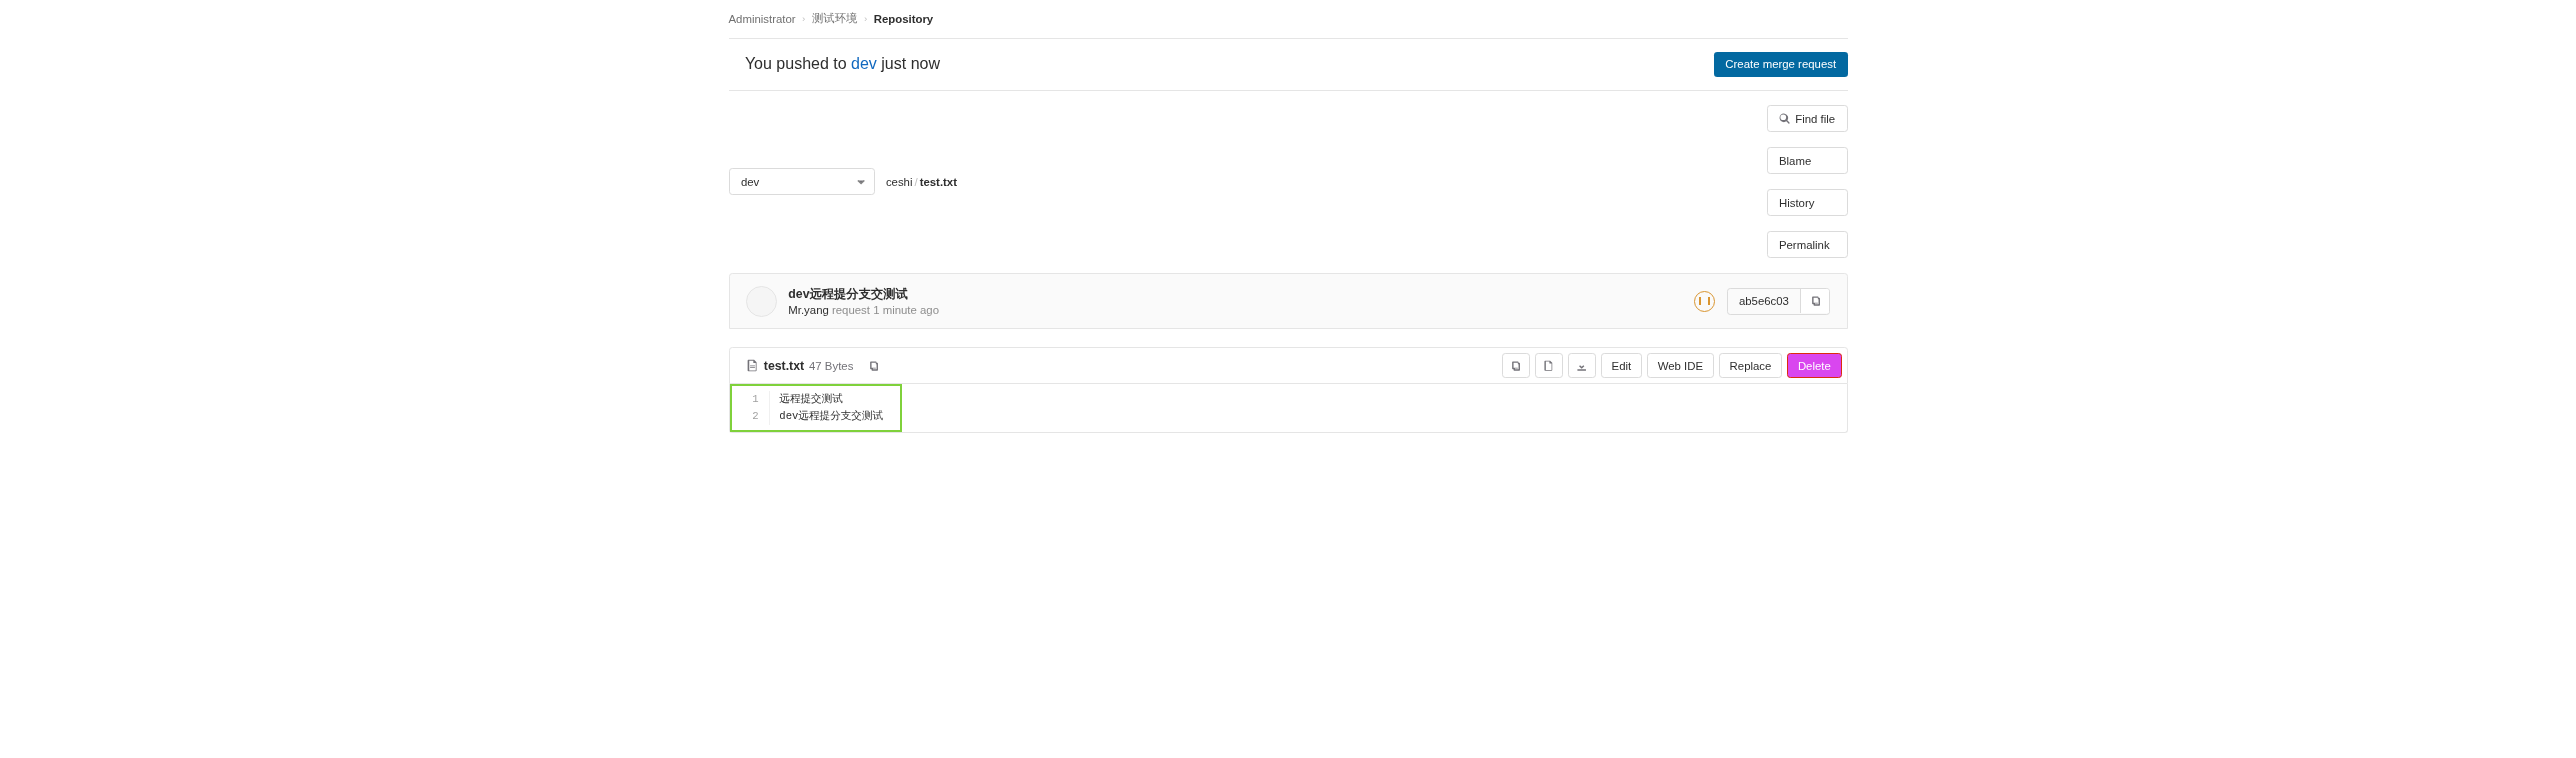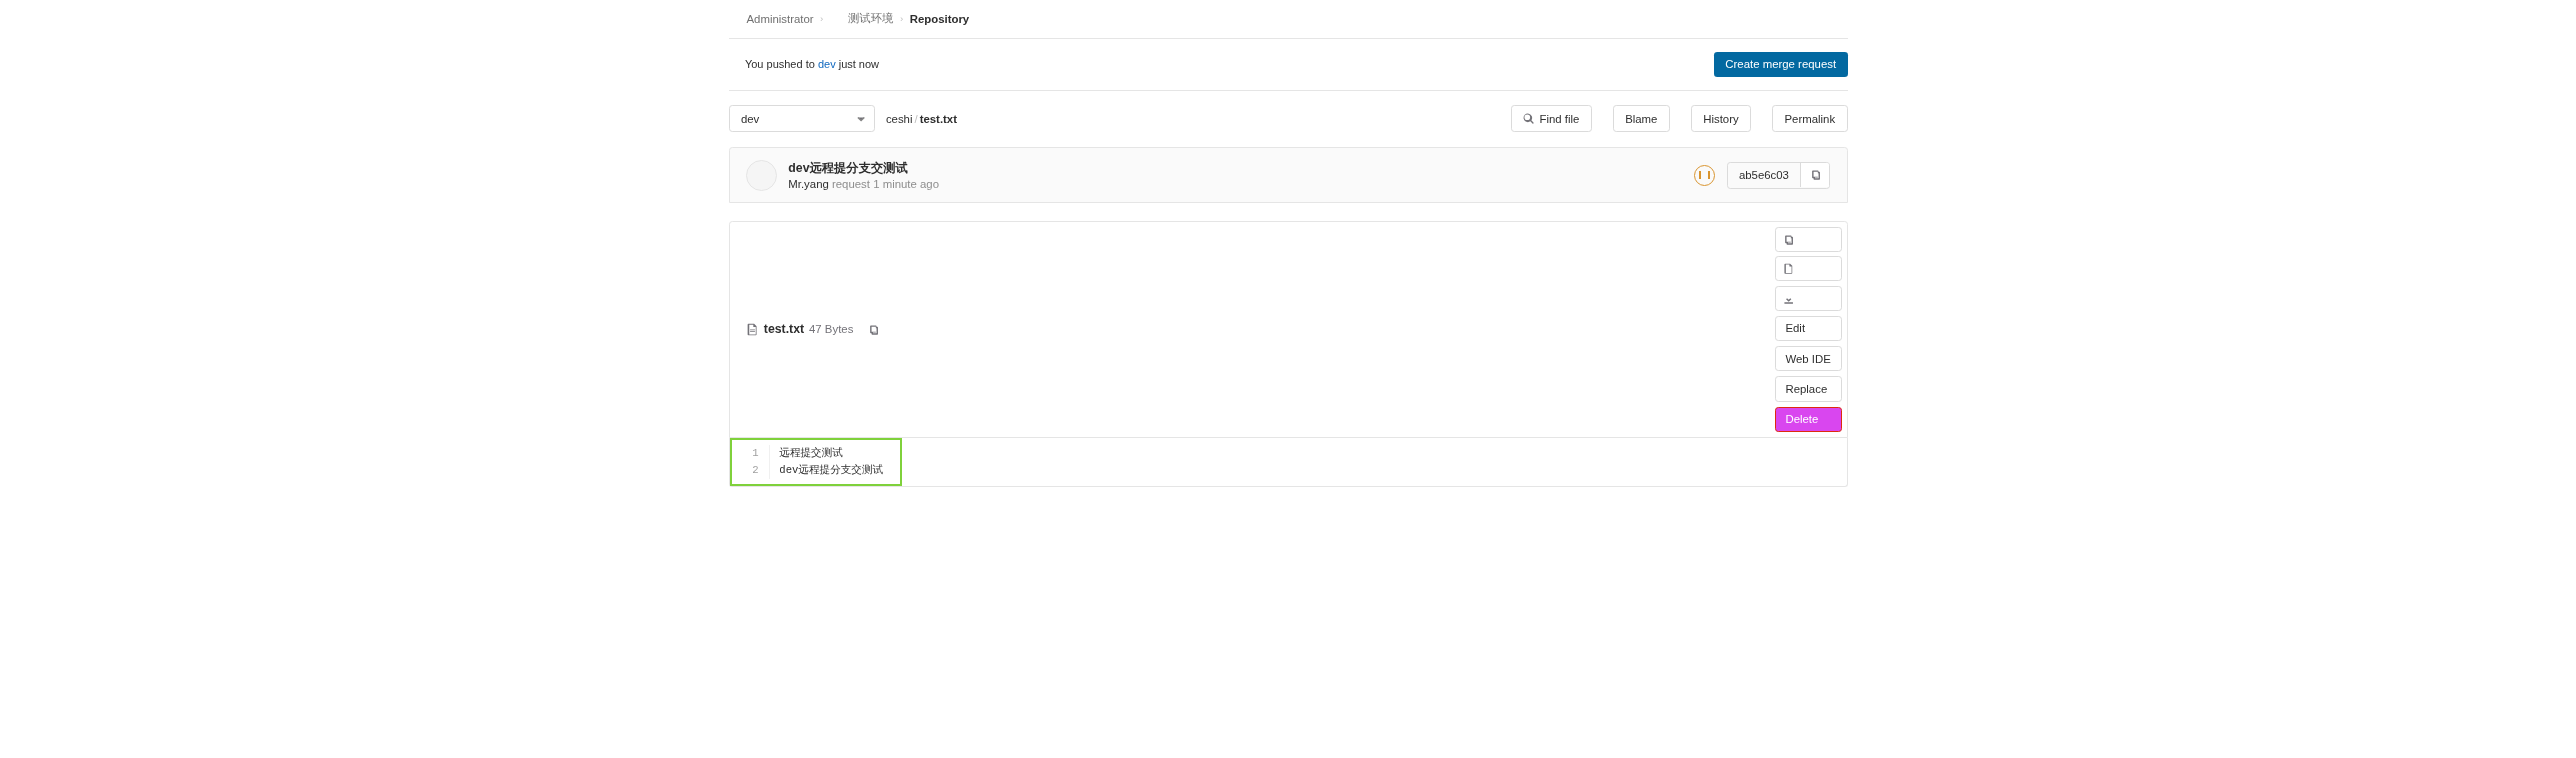--- a/index.html
+++ b/index.html
@@ -19,39 +19,38 @@
       align-items: center;
       gap: 6.5px;
       padding: 11.4px 0;
       font-size: 11.4px;
       color: #707070;
       border-bottom: 0.8px solid #e5e5e5;
     }
     .breadcrumb a {
       color: #707070;
       text-decoration: none;
-      margin-left: 18px;
     }
     .breadcrumb .current {
       color: #2e2e2e;
       font-weight: 700;
     }
     .breadcrumb .sep {
       color: #bfbfbf;
       font-size: 9.8px;
     }
     .push-banner {
       display: flex;
       align-items: center;
       justify-content: space-between;
       padding: 13px 0 13px 16.4px;
       border-bottom: 0.8px solid #e5e5e5;
     }
     .push-banner .msg {
-      font-size: 11px;
+      font-size: 16px;
       color: #2e2e2e;
     }
     .push-banner .msg a {
       color: #1068bf;
       text-decoration: none;
     }
     .btn-primary {
       background: #0369a1;
       color: #fff;
       border: none;
@@ -94,21 +93,22 @@
       color: #2e2e2e;
       text-decoration: none;
     }
     .file-path .sep { color: #bfbfbf; }
     .file-path .current-file {
       font-weight: 600;
       color: #2e2e2e;
     }
     .file-nav-right {
       display: flex;
-      gap: 21px;
+      gap: 15px;
+      flex-direction: column;
     }
     .btn-outline {
       display: inline-flex;
       align-items: center;
       gap: 4.9px;
       background: #fff;
       border: 0.8px solid #dbdbdb;
       border-radius: 3.3px;
       padding: 6.5px 11.4px;
       font-size: 11.4px;
@@ -219,21 +219,20 @@
       font-weight: 600;
       font-size: 12.3px;
     }
     .file-header-left .fsize {
       color: #737278;
       font-size: 11.4px;
     }
     .file-header-right {
       display: flex;
       gap: 4.9px;
-      flex-direction: column;
     }
     .btn-small {
       border: 0.8px solid #dbdbdb;
       background: #fff;
       border-radius: 3.3px;
       padding: 5.7px 9.8px;
       font-size: 11.4px;
       color: #2e2e2e;
       cursor: pointer;
       display: inline-flex;

